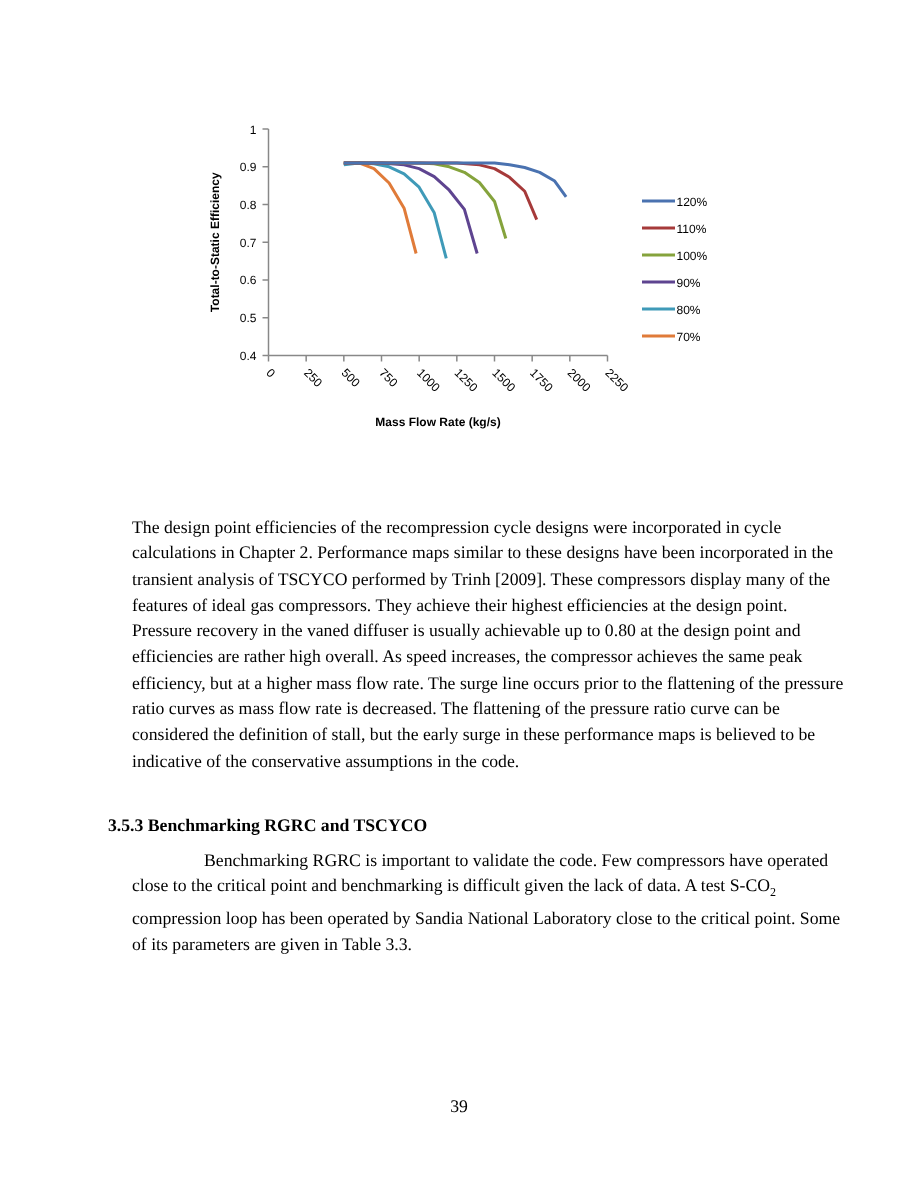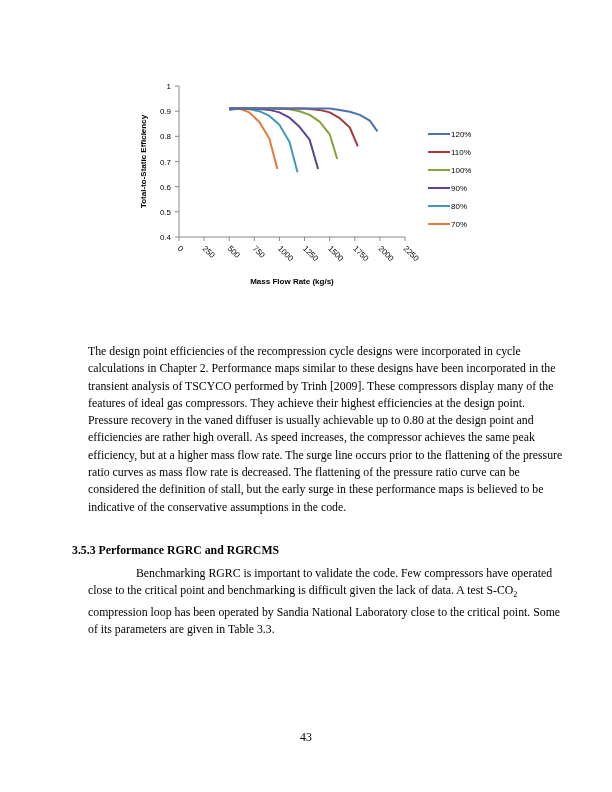--- a/index.html
+++ b/index.html
@@ -76,17 +76,17 @@
       <line x1="298" y1="154" x2="320" y2="154" stroke="#e07b39" stroke-width="2"></line>
       <text x="321" y="157" font-size="8" font-family="Liberation Sans, sans-serif">70%</text>
     </svg>
 </div>
 
 <div class="caption">
 </div>
 
 <p class="para p1">The design point efficiencies of the recompression cycle designs were incorporated in cycle calculations in Chapter 2.  Performance maps similar to these designs have been incorporated in the transient analysis of TSCYCO performed by Trinh [2009].  These compressors display many of the features of ideal gas compressors.  They achieve their highest efficiencies at the design point.  Pressure recovery in the vaned diffuser is usually achievable up to 0.80 at the design point and efficiencies are rather high overall.  As speed increases, the compressor achieves the same peak efficiency, but at a higher mass flow rate.  The surge line occurs prior to the flattening of the pressure ratio curves as mass flow rate is decreased.  The flattening of the pressure ratio curve can be considered the definition of stall, but the early surge in these performance maps is believed to be indicative of the conservative assumptions in the code.</p>
 
-<div class="heading">3.5.3 Performance RGRC and RGRCMS</div>
+<div class="heading">3.5.3 Benchmarking RGRC and TSCYCO</div>
 
 <p class="para p2"><span class="indent"></span><span>Benchmarking RGRC is important to validate the code.  Few compressors have operated close to the critical point and benchmarking is difficult given the lack of data.  A test S-CO</span><sub style="font-size:8px">2</sub><span> compression loop has been operated by Sandia National Laboratory close to the critical point. Some of its parameters are given in Table 3.3.</span></p>
 
-<div class="pagenum">43</div>
+<div class="pagenum">39</div>
 
 </body></html>

